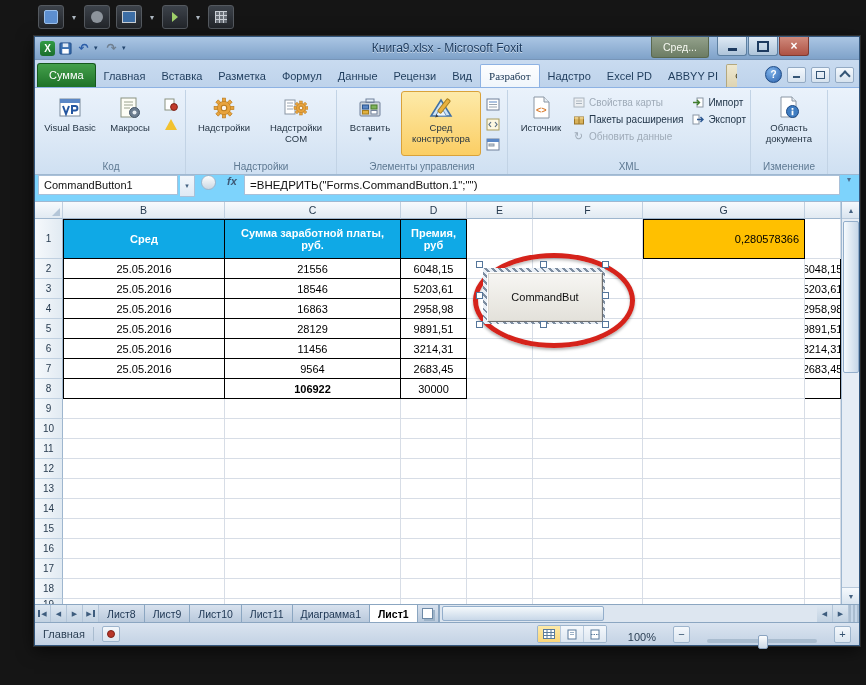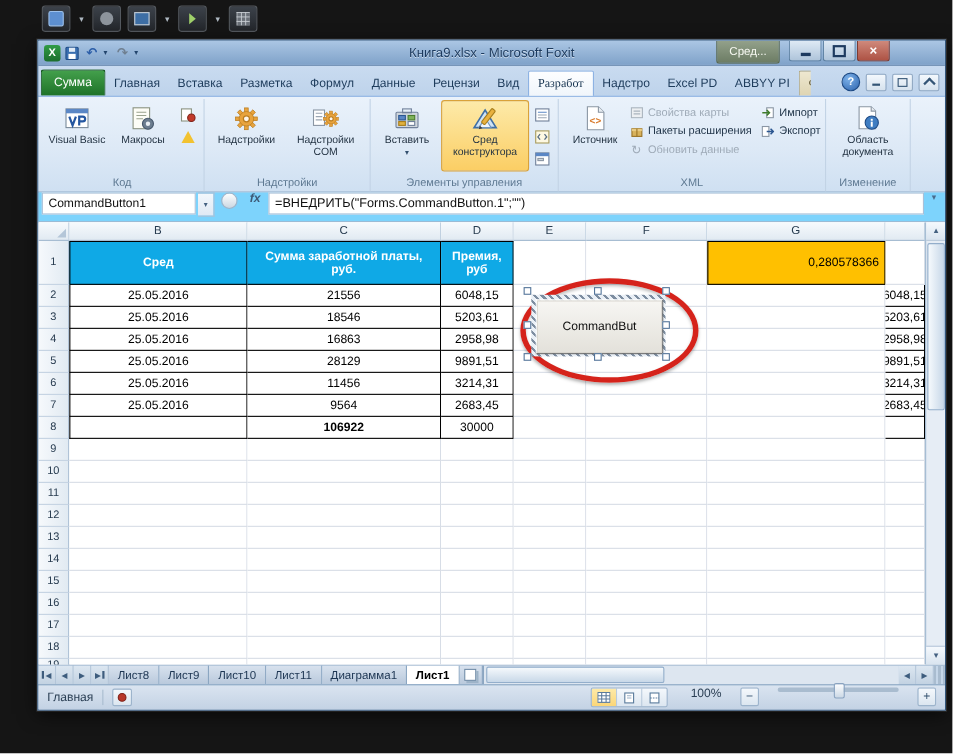--- a/index.html
+++ b/index.html
@@ -120,21 +120,21 @@
   .hscroll{flex:1;display:flex;align-items:stretch;border-left:1px solid #8ba6c1;}
   .htrack{flex:1;background:#dde6f0;position:relative;}
   .hthumb{position:absolute;left:2px;top:1px;bottom:1px;width:160px;background:linear-gradient(#f5f9fc,#c8d8e8);border:1px solid #93aecb;border-radius:2px;}
   .grip{width:10px;background:repeating-linear-gradient(90deg,#a9bccf 0 2px,transparent 2px 4px);}
 
   
   .statusbar{height:22px;flex:0 0 22px;background:linear-gradient(#dae4f0,#c3d2e4);display:flex;align-items:center;border-top:1px solid #8ba6c1;font-size:11px;color:#2b3f54;padding:0 8px;gap:8px;}
   .sb-sep{width:1px;height:14px;background:#a9bccf;}
   .macro-ind{width:16px;height:14px;border:1px solid #9db4cc;border-radius:2px;background:linear-gradient(#f4f8fc,#dce6f0);display:flex;align-items:center;justify-content:center;}
   .macro-ind .dot{width:6px;height:6px;border-radius:50%;background:#b8372a;border:1px solid #7e publicidade;border:1px solid #7e2319;}
-  .sb-right{margin-left:auto;display:flex;align-items:flex-start;gap:17px;}
+  .sb-right{margin-left:auto;display:flex;align-items:flex-end;gap:17px;}
   .viewbtns{display:flex;border:1px solid #9db4cc;border-radius:2px;overflow:hidden;}
   .vbtn{width:22px;height:16px;background:linear-gradient(#f4f8fc,#dce6f0);display:flex;align-items:center;justify-content:center;border-right:1px solid #b9cadc;}
   .vbtn:last-child{border-right:none;}
   .vbtn.on{background:linear-gradient(#fdeaa9,#fbd678);}
   .zoomlbl{min-width:32px;text-align:right;}
   .zbtn{width:15px;height:15px;border:1px solid #9db4cc;border-radius:2px;background:linear-gradient(#f4f8fc,#dce6f0);display:flex;align-items:center;justify-content:center;font-size:11px;color:#33506e;line-height:1;}
   .ztrack{width:110px;height:4px;background:#a9bccf;border-radius:2px;position:relative;}
   .znotch{position:absolute;left:50%;top:-3px;width:1px;height:10px;background:#7d96b0;}
   .zthumb{position:absolute;left:50%;margin-left:-4px;top:-4px;width:8px;height:12px;background:linear-gradient(#fcfdfe,#ccd9e6);border:1px solid #8aa3c0;border-radius:2px;}
 </style>

